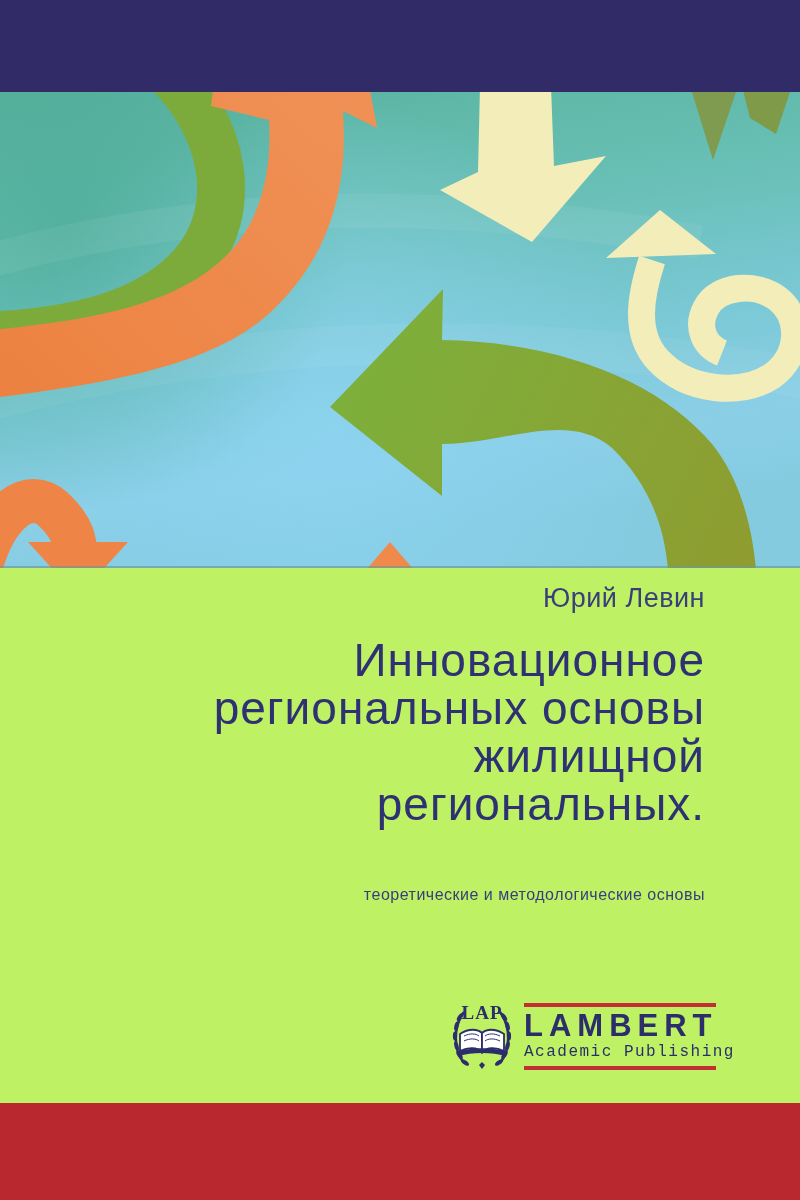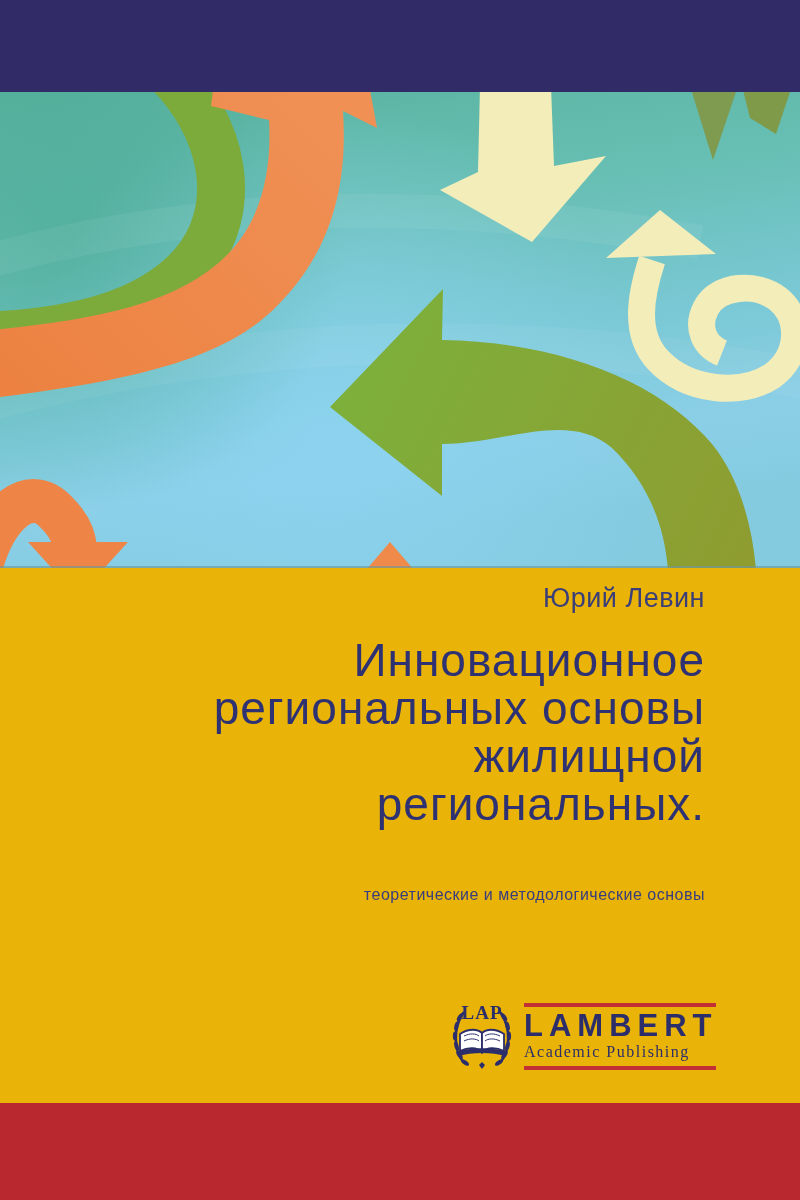--- a/index.html
+++ b/index.html
@@ -1,18 +1,18 @@
 <!DOCTYPE html>
 <html><head>
 <meta charset="utf-8">
 <style>
   html,body{margin:0;padding:0;background:#ffffff;}
   .cover{
     position:relative;width:800px;height:1200px;overflow:hidden;
-    background:#eab308;font-family:"Liberation Sans",sans-serif;
+    background:#bef264;font-family:"Liberation Sans",sans-serif;
   }
   .top-bar{position:absolute;left:0;top:0;width:800px;height:92px;background:#312c68;}
   .artwork{position:absolute;left:0;top:92px;width:800px;height:476px;display:block;}
   .art-edge{position:absolute;left:0;top:566px;width:800px;height:2px;background:#6f9898;opacity:.65;}
   .author{
     position:absolute;right:95px;top:583px;width:650px;
     text-align:right;font-size:27px;color:#3a3e79;letter-spacing:.5px;
   }
   .title{
     position:absolute;right:95px;top:636px;width:690px;text-align:right;
@@ -26,22 +26,22 @@
     position:absolute;right:84px;top:999px;display:flex;align-items:center;
   }
   .wreath{display:block;margin-right:7px;}
   .logo-text{width:192px;}
   .logo-rule{height:4px;background:#c22f35;}
   .logo-name{
     font-family:Liberation Sans, sans-serif;font-weight:700;font-size:31px;line-height:34px;
     color:#2b2e6a;letter-spacing:6px;text-align:center;margin-top:2px;white-space:nowrap;
   }
   .logo-tagline{
-    font-family:Liberation Serif, serif;font-size:16px;line-height:18px;color:#2b2e6a;
-    letter-spacing:1.5px;text-align:left;margin-bottom:5px;white-space:nowrap;
+    font-family:Liberation Mono, monospace;font-size:16px;line-height:18px;color:#2b2e6a;
+    letter-spacing:1.5px;text-align:right;margin-bottom:5px;white-space:nowrap;
   }
   .bottom-bar{position:absolute;left:0;top:1103px;width:800px;height:97px;background:#b9282e;}
 </style>
 </head>
 <body>
 
 <div class="cover">
 
   <div class="top-bar"></div>
 

